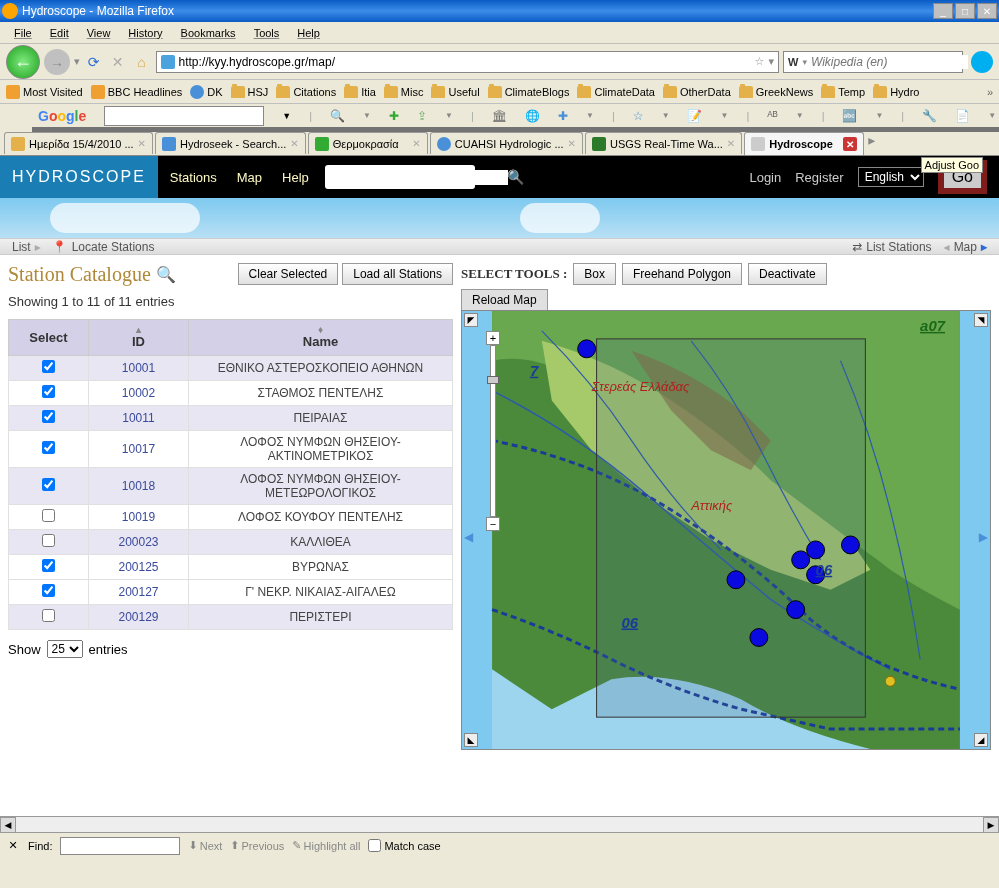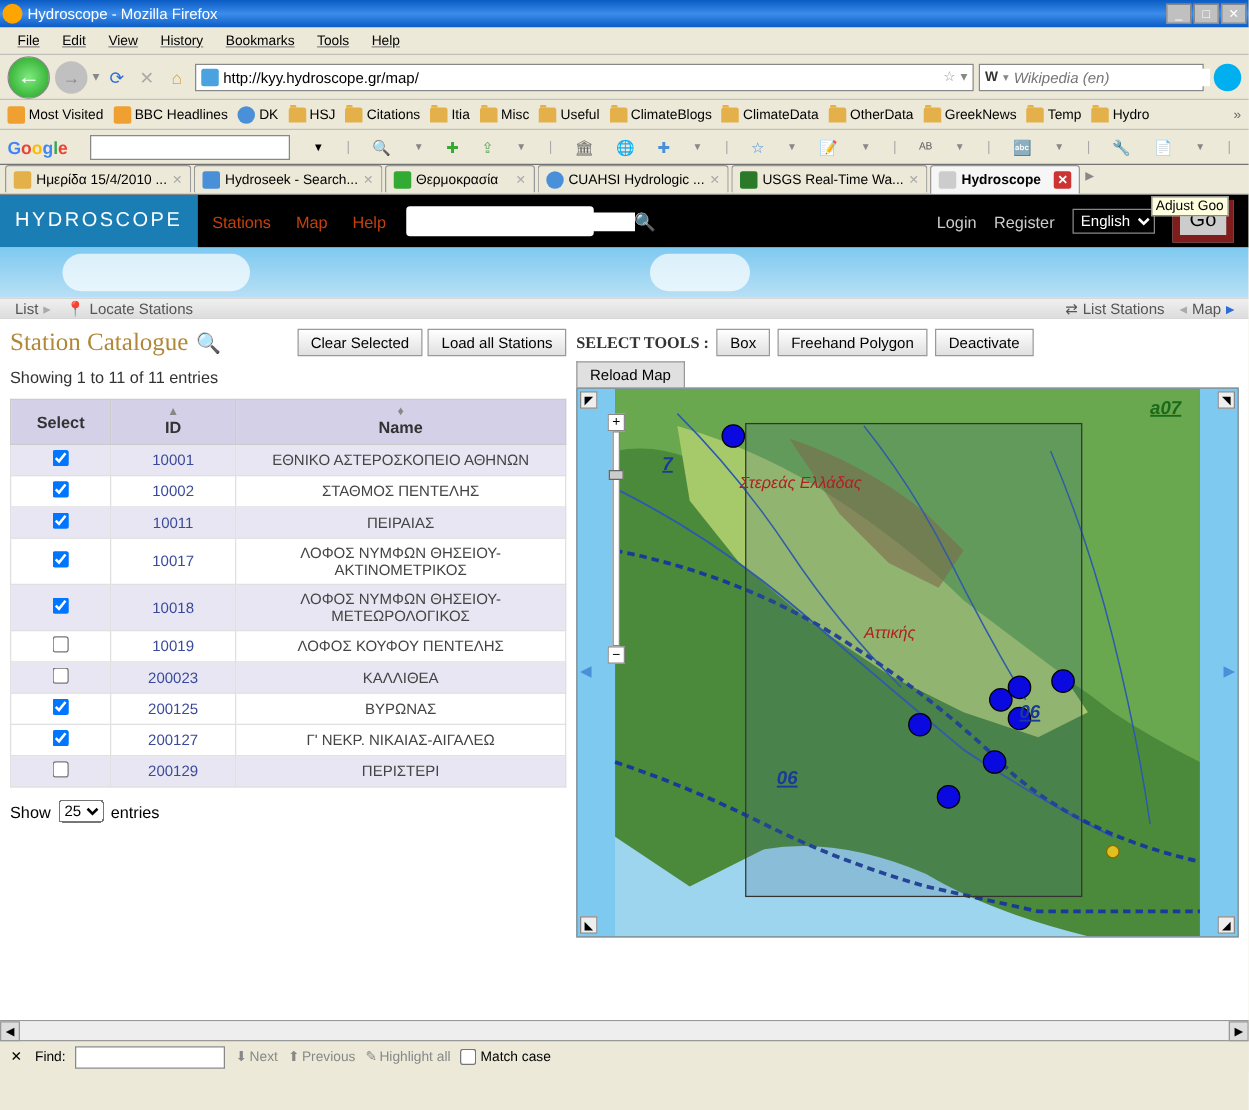--- a/index.html
+++ b/index.html
@@ -35,21 +35,21 @@
 
 
 .bookbar { background:#ece9d8; height:24px; display:flex; align-items:center; padding:0 6px; gap:8px; border-bottom:1px solid #c0c0c0; font-size:11px; }
 .bookmark { display:flex; align-items:center; gap:3px; cursor:pointer; }
 .folder-icon { width:14px; height:12px; background:#e4b04a; border-radius:2px 2px 0 0; position:relative; }
 .folder-icon::before { content:''; position:absolute; top:-2px; left:1px; width:5px; height:2px; background:#e4b04a; border-radius:1px 1px 0 0; }
 .site-icon { width:14px; height:14px; background:#f0a030; border-radius:2px; }
 .site-icon.dk { background:#4a90d9; border-radius:50%; }
 
 
-.gtoolbar { background:#ece9d8; height:28px; display:flex; align-items:center; padding:0 6px; gap:18px; border-bottom:1px solid #737373; }
+.gtoolbar { background:#ece9d8; height:28px; display:flex; align-items:center; padding:0 6px; gap:18px; border-bottom:5px solid #737373;margin-left:32px; }
 .google-logo { font-weight:bold; font-size:14px; }
 .google-logo .g1{color:#4285f4;} .google-logo .g2{color:#ea4335;} .google-logo .g3{color:#fbbc05;} .google-logo .g4{color:#4285f4;} .google-logo .g5{color:#34a853;} .google-logo .g6{color:#ea4335;}
 .g-search { width:160px; height:20px; border:1px solid #888; background:white; }
 .tool-icon { width:16px; height:16px; display:inline-flex; align-items:center; justify-content:center; font-size:12px; color:#666; }
 .tool-sep { color:#aaa; }
 
 
 .tabbar { background:#ece9d8; height:24px; display:flex; padding:0 4px; gap:2px; border-bottom:1px solid #888; }
 .tab { height:22px; background:#ece9d8; border:1px solid #999; border-bottom:none; border-radius:3px 3px 0 0; display:flex; align-items:center; padding:0 6px; gap:4px; font-size:11px; min-width:120px; max-width:160px; }
 .tab.active { background:#f6f6f6; height:23px; font-weight:bold; }
@@ -58,21 +58,21 @@
 .tab-close.red { background:#c33; color:white; width:14px; height:14px; display:flex; align-items:center; justify-content:center; border-radius:2px; }
 .adjust-tip { position:absolute; right:16px; top:157px; background:#ffffe0; border:1px solid #888; padding:1px 3px; font-size:11px; z-index:100; }
 
 
 .page { background:white; height:660px; overflow:hidden; position:relative; }
 
 
 .hydro-header { background:#000; height:42px; display:flex; align-items:center; padding:0 12px; gap:16px; color:#ccc; }
 .hydro-logo { background:#1a7eb5; color:white; font-size:16px; font-weight:300; letter-spacing:2px; padding:10px 12px; height:42px; display:flex; align-items:center; }
 .hydro-nav { display:flex; gap:20px; font-size:13px; }
-.hydro-nav span { cursor:pointer; color:#c2410c; }
+.hydro-nav span { cursor:pointer; color:#fef9c3; }
 .hydro-search { background:white; border-radius:3px; width:150px; height:24px; display:flex; align-items:center; padding:0 6px; }
 .hydro-search input { border:none; outline:none; flex:1; }
 .hydro-mag { color:#4a90d9; font-size:14px; }
 .hydro-right { margin-left:auto; display:flex; align-items:center; gap:14px; }
 .hydro-right span { cursor:pointer; font-size:13px; }
 .lang-select { background:#000; color:white; border:1px solid #888; font-size:12px; padding:1px 2px; }
 .go-btn { background:#ccc; border:6px solid #7f1d1d; padding:2px 8px; font-size:16px; cursor:pointer; }
 
 .sky-bg { height:40px; background:linear-gradient(to bottom,#7ec9f0,#b8e0f5); position:relative; }
 .cloud { position:absolute; width:80px; height:30px; background:white; border-radius:40px; opacity:0.7; top:5px; }

